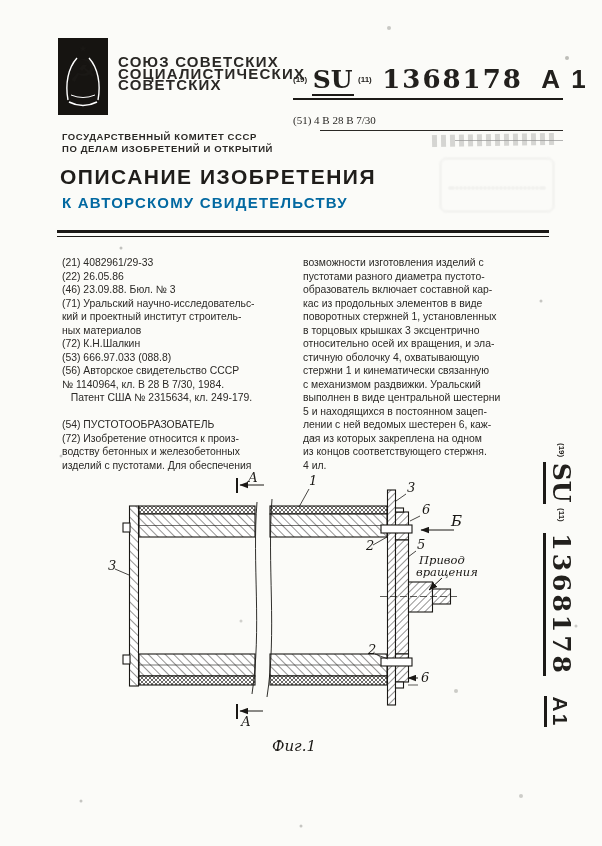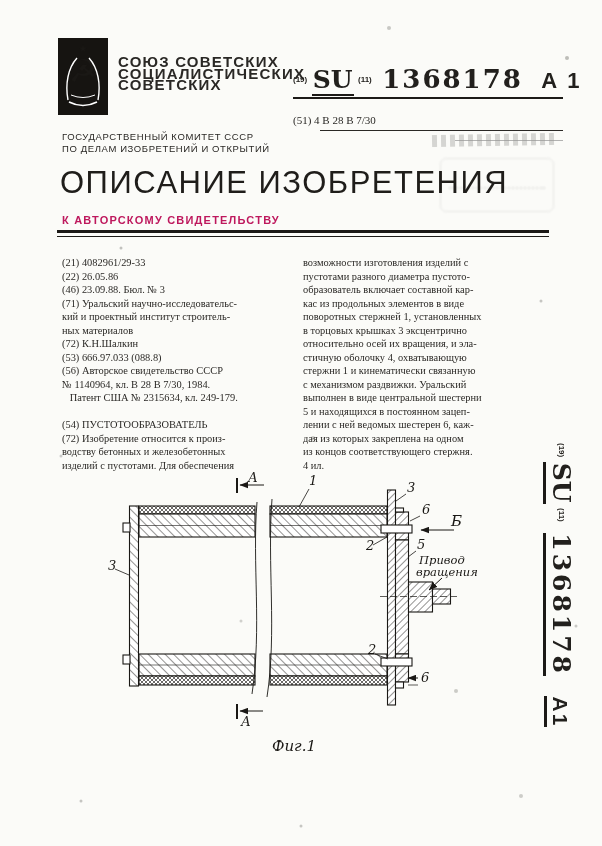--- a/index.html
+++ b/index.html
@@ -2,41 +2,41 @@
 <html><head>
 <meta charset="utf-8">
 <style>
   html,body{margin:0;padding:0;}
   body{background:#e8e8e6;font-family:"Liberation Sans",sans-serif;}
   .page{position:relative;width:602px;height:846px;background:#fbfbf8;overflow:hidden;color:#22201d;}
   .abs{position:absolute;}
   
   .emblem{left:58px;top:38px;width:50px;height:77px;}
   .union{left:118px;top:56px;font-size:15px;font-weight:bold;line-height:11.5px;letter-spacing:1.2px;color:#2a2825;}
-  .committee{left:62px;top:131px;font-size:9.5px;font-weight:normal;line-height:12px;letter-spacing:.6px;color:#2a2825;}
+  .committee{left:62px;top:131px;font-size:9.5px;font-weight:bold;line-height:12px;letter-spacing:.6px;color:#2a2825;}
   .pubrow{left:293px;top:64px;width:270px;white-space:nowrap;border-bottom:2.5px solid #1c1a17;padding-bottom:3px;}
   .tiny{font-size:8px;font-weight:bold;vertical-align:6px;letter-spacing:0;}
   .su{font-size:25px;font-weight:bold;font-family:"DejaVu Serif",serif;border-bottom:2.5px solid #1c1a17;padding:0 1px;}
   .num{font-size:26px;font-weight:bold;font-family:"DejaVu Serif",serif;letter-spacing:2px;margin-left:6px;}
-  .kind{font-size:22px;font-weight:bold;margin-left:14px;letter-spacing:2px;}
+  .kind{font-size:26px;font-weight:bold;margin-left:14px;letter-spacing:2px;}
   .ipcrow{left:293px;top:114px;font-size:11px;font-family:Liberation Serif, serif;color:#2a2825;white-space:nowrap;}
   .ipc-underline{left:320px;top:130px;width:243px;border-top:1.4px solid #2a2825;}
   .ipc-underline2{left:455px;top:140px;width:108px;border-top:1px solid #777;opacity:.55;}
   
   .stamp1{left:432px;top:134px;width:122px;height:12px;background:repeating-linear-gradient(90deg,#9a9a96 0 5px,transparent 5px 9px);opacity:.38;filter:blur(.6px);transform:rotate(-1deg);}
   .stamp2{left:440px;top:158px;width:112px;height:52px;border:1.5px solid #aaa;border-radius:6px;opacity:.28;filter:blur(1px);}
   .stamp2 i{position:absolute;left:8px;right:8px;top:28px;border-top:2px dotted #999;}
   .stamp2 b{position:absolute;left:10px;top:6px;font-size:9px;color:#999;letter-spacing:2px;}
   
-  .title-main{left:60px;top:165px;font-size:31px;font-weight:normal;letter-spacing:1.5px;color:#1f1d1a;}
-  .title-sub{left:62px;top:214px;font-size:11px;font-weight:bold;letter-spacing:1.2px;color:#be185d;}
+  .title-main{left:60px;top:165px;font-size:21px;font-weight:bold;letter-spacing:1.5px;color:#1f1d1a;}
+  .title-sub{left:62px;top:194px;font-size:15px;font-weight:bold;letter-spacing:1.2px;color:#0369a1;}
   .rule-a{left:57px;top:230px;width:492px;border-top:3px solid #1c1a17;}
   .rule-b{left:57px;top:236px;width:492px;border-top:1.2px solid #1c1a17;}
   
-  .col{font-family:Liberation Serif, serif;font-size:10.4px;color:#2b2926;}
+  .col{font-family:Liberation Sans, sans-serif;font-size:10.4px;color:#2b2926;}
   .col .tline{white-space:pre;height:13.5px;line-height:13.5px;}
   .colL{left:62px;top:256px;width:242px;}
   .colR{left:303px;top:256px;width:252px;}
   
   .sidebar{left:576px;top:443px;transform:rotate(90deg);transform-origin:0 0;white-space:nowrap;}
   .sb-su{font-size:25px;font-weight:bold;font-family:"DejaVu Serif",serif;border-bottom:3px solid #1c1a17;padding:0 1px 1px;}
   .sb-num{font-size:25px;font-weight:bold;font-family:"DejaVu Serif",serif;letter-spacing:3px;border-bottom:3px solid #1c1a17;margin-left:7px;padding-bottom:1px;}
   .sb-kind{font-size:21px;font-weight:bold;letter-spacing:2px;border-bottom:3px solid #1c1a17;margin-left:16px;padding-bottom:2px;}
   
   .fig{left:80px;top:468px;width:440px;height:312px;}

